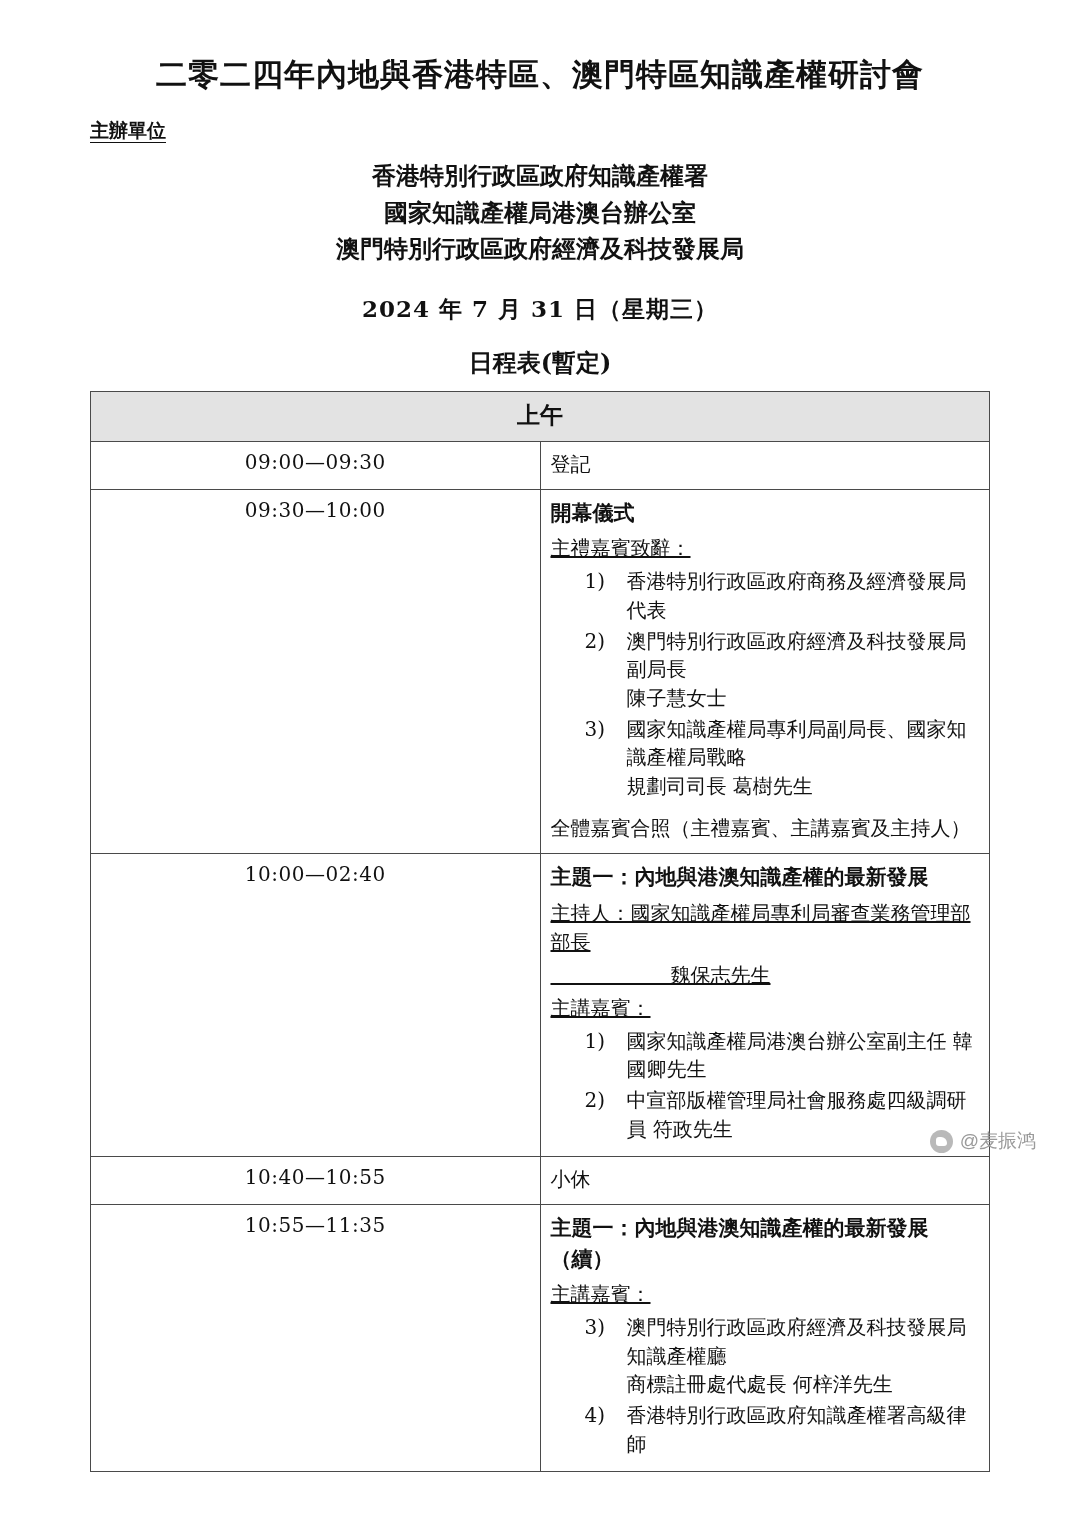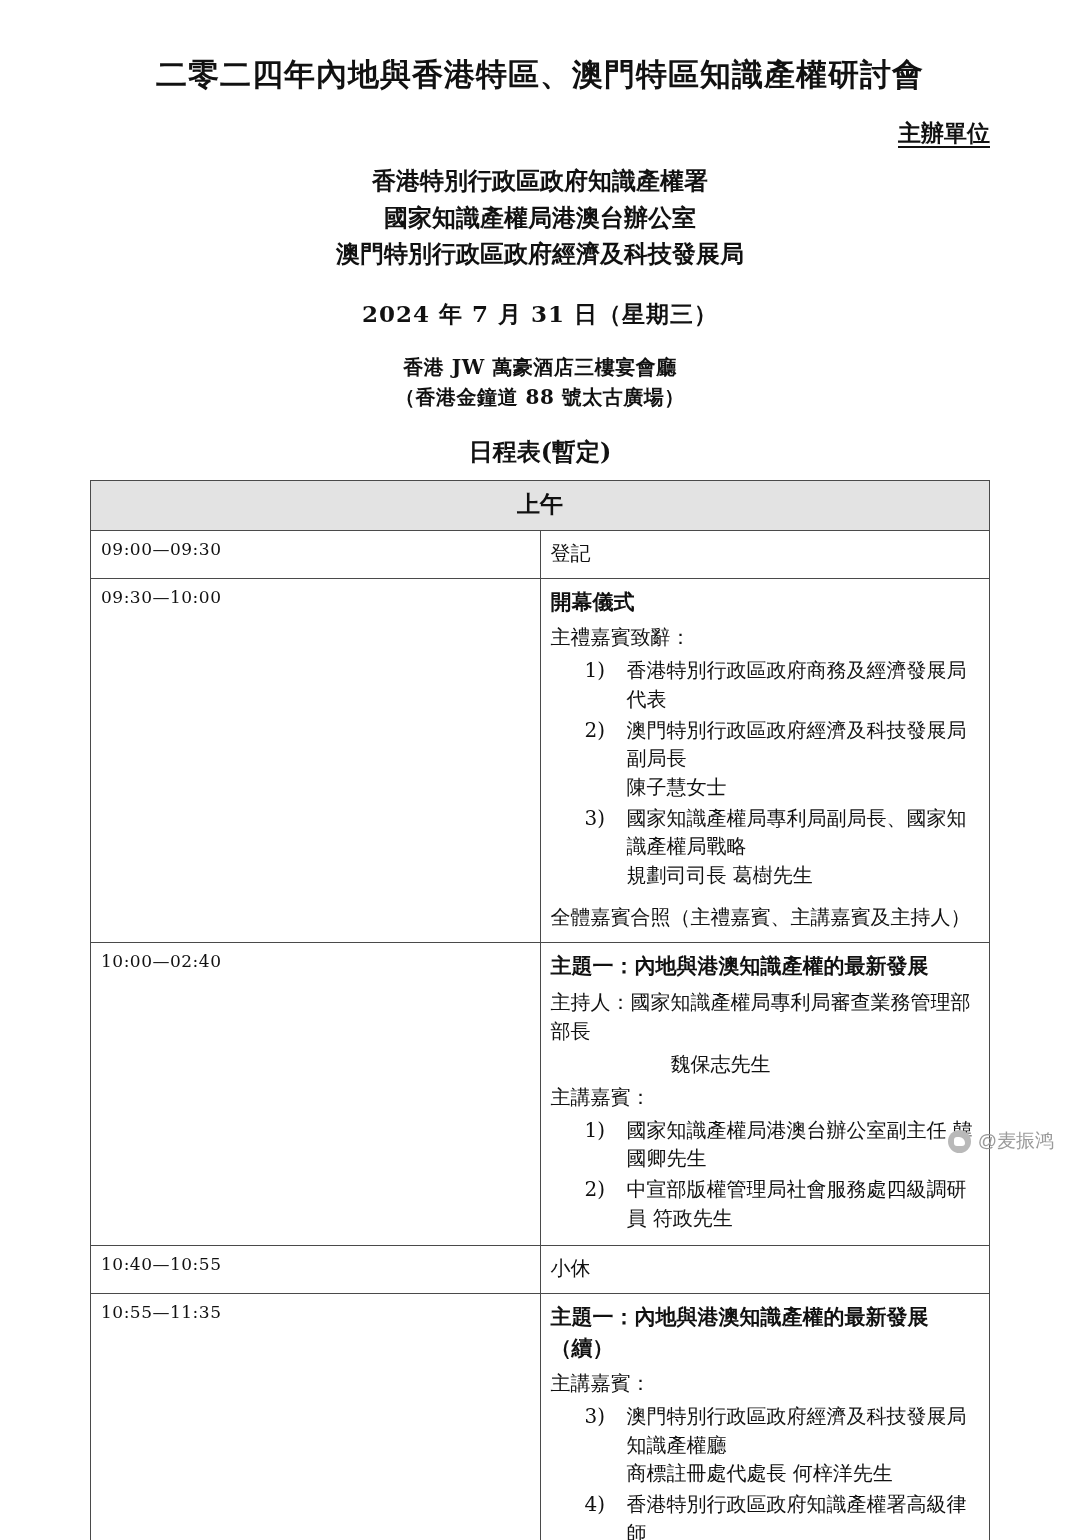--- a/index.html
+++ b/index.html
@@ -24,22 +24,22 @@
   }
   .doc-title {
     text-align: center;
     font-size: 31px;
     font-weight: bold;
     letter-spacing: 1px;
     margin: 8px 0 24px 0;
     line-height: 1.3;
   }
   .organiser-label {
-    text-align: right;
-    font-size: 23px;
+    text-align: left;
+    font-size: 19px;
     font-weight: bold;
     text-decoration: underline;
     text-underline-offset: 5px;
     margin-bottom: 14px;
   }
   .organiser-list {
     text-align: center;
     font-size: 24px;
     font-weight: bold;
     line-height: 1.52;
@@ -78,38 +78,40 @@
   }
   td.session-head {
     background: #e3e3e3;
     text-align: center;
     font-size: 23px;
     font-weight: bold;
     padding: 10px 0 12px 0;
   }
   td.time {
     width: 200px;
-    font-size: 17px;
+    text-align: center;
+    font-size: 20px;
     padding-top: 11px;
     letter-spacing: 0.5px;
   }
   td.content {
     font-size: 20px;
     line-height: 1.45;
   }
   .row-title {
     font-weight: bold;
     font-size: 21px;
     margin-bottom: 6px;
   }
   .plain {
     font-size: 20px;
   }
   .sub {
     margin-bottom: 4px;
+    text-decoration: underline;
   }
   ol.items {
     list-style: none;
     margin: 4px 0 0 0;
     padding: 0 0 0 34px;
   }
   ol.items li {
     display: flex;
     margin-bottom: 3px;
     line-height: 1.42;
@@ -120,21 +122,21 @@
   }
   ol.items li .txt {
     flex: 1 1 auto;
   }
   .group-photo {
     margin-top: 14px;
     font-size: 20px;
   }
   .watermark {
     position: absolute;
-    right: 26px;
+    right: 44px;
     bottom: 10px;
     display: flex;
     align-items: center;
     gap: 7px;
     color: #9a9a9a;
     font-family: "Liberation Sans", sans-serif;
     font-size: 19px;
   }
   .wm-logo {
     width: 23px;
@@ -165,24 +167,20 @@
   <div class="organiser-label">主辦單位</div>
 
   <div class="organiser-list">
     <div>香港特別行政區政府知識產權署</div>
     <div>國家知識產權局港澳台辦公室</div>
     <div>澳門特別行政區政府經濟及科技發展局</div>
   </div>
 
   <div class="date-line">2024 年 7 月 31 日（星期三）</div>
 
-  <div class="venue">
-    <div>香港 JW 萬豪酒店三樓宴會廳</div>
-    <div>（香港金鐘道 88 號太古廣場）</div>
-  </div>
 
   <div class="agenda-heading">日程表(暫定)</div>
 
   <table class="agenda">
     <tbody>
       <tr>
         <td class="session-head" colspan="2">上午</td>
       </tr>
 
       <tr>

